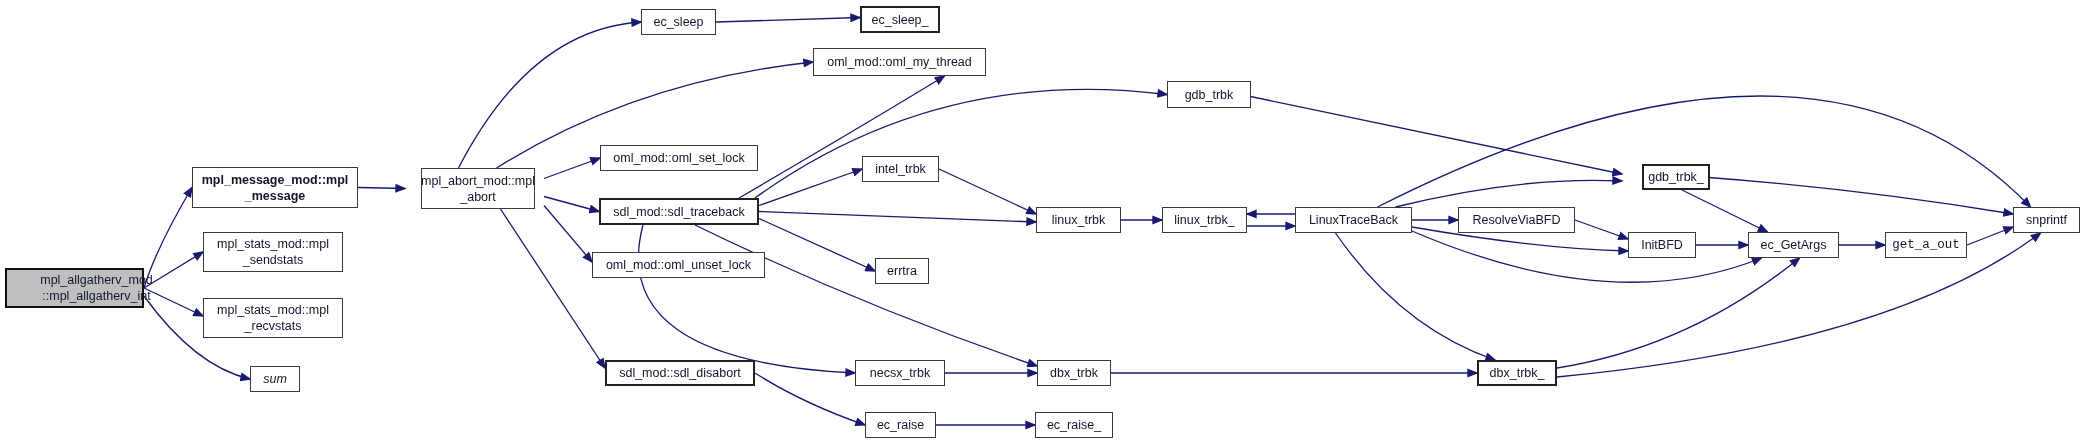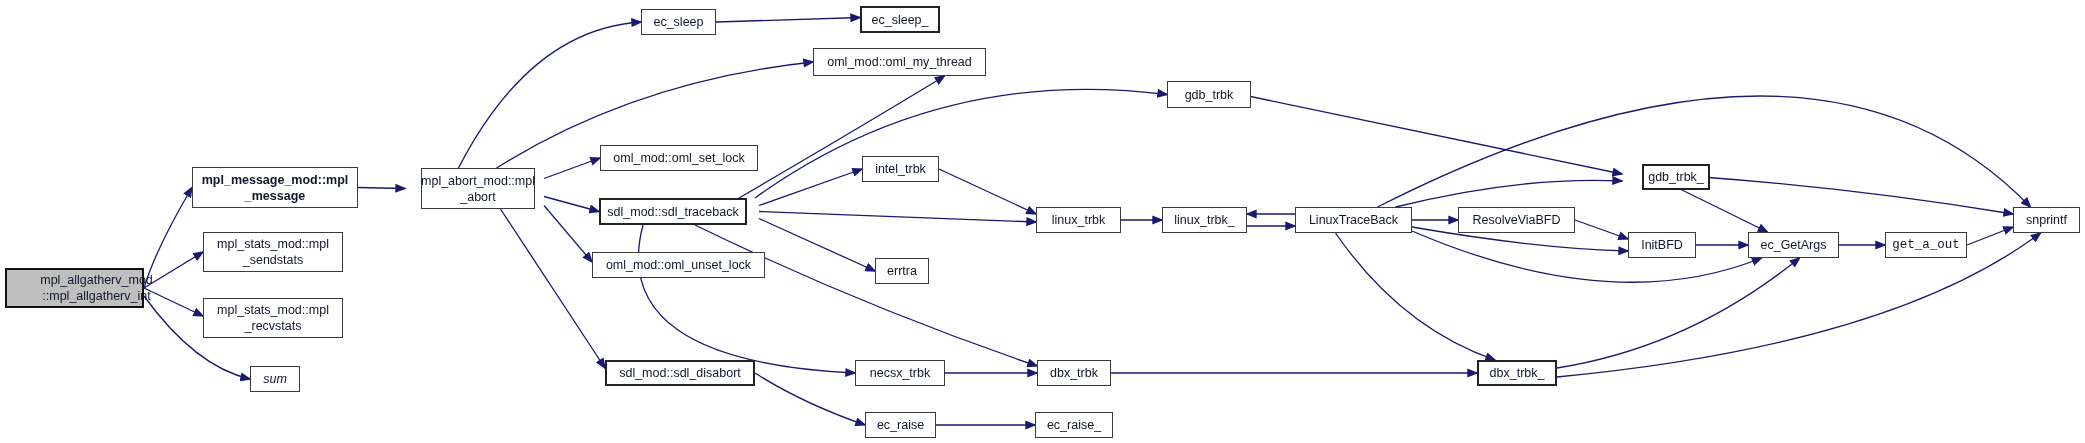--- a/index.html
+++ b/index.html
@@ -96,21 +96,21 @@
     </div>
     <div class="node node--emph" style="left: 860px; top: 6px; width: 80px; height: 27px;">
       <span>ec_sleep_</span>
     </div>
     <div class="node" style="left: 813px; top: 48px; width: 173px; height: 28px;">
       <span>oml_mod::oml_my_thread</span>
     </div>
     <div class="node" style="left: 600px; top: 145px; width: 158px; height: 26px;">
       <span>oml_mod::oml_set_lock</span>
     </div>
-    <div class="node node--emph" style="left: 599px; top: 198px; width: 148px; height: 27px;">
+    <div class="node node--emph" style="left: 599px; top: 198px; width: 160px; height: 27px;">
       <span>sdl_mod::sdl_traceback</span>
     </div>
     <div class="node" style="left: 592px; top: 252px; width: 173px; height: 26px;">
       <span>oml_mod::oml_unset_lock</span>
     </div>
     <div class="node node--emph" style="left: 605px; top: 360px; width: 150px; height: 26px;">
       <span>sdl_mod::sdl_disabort</span>
     </div>
     <div class="node" style="left: 865px; top: 412px; width: 71px; height: 26px;">
       <span>ec_raise</span>

